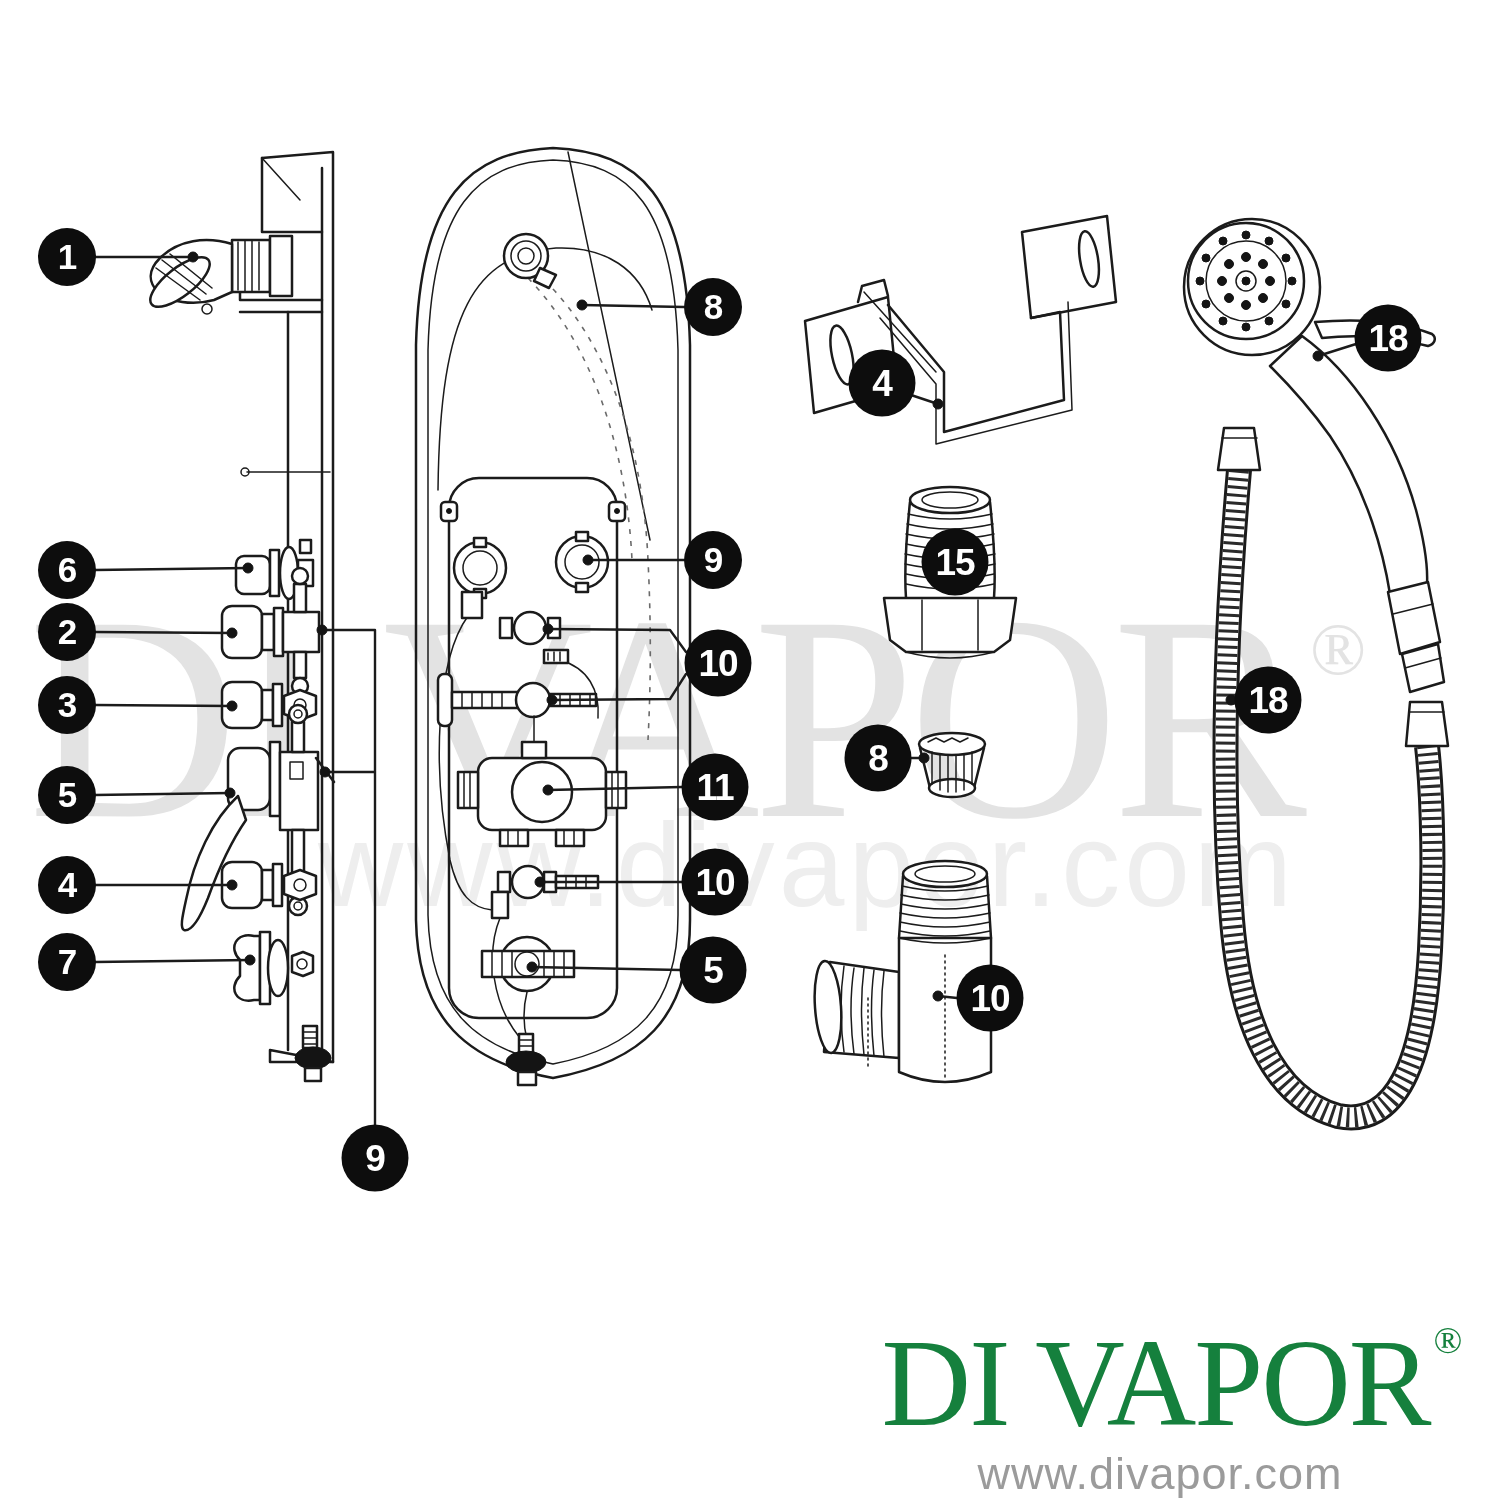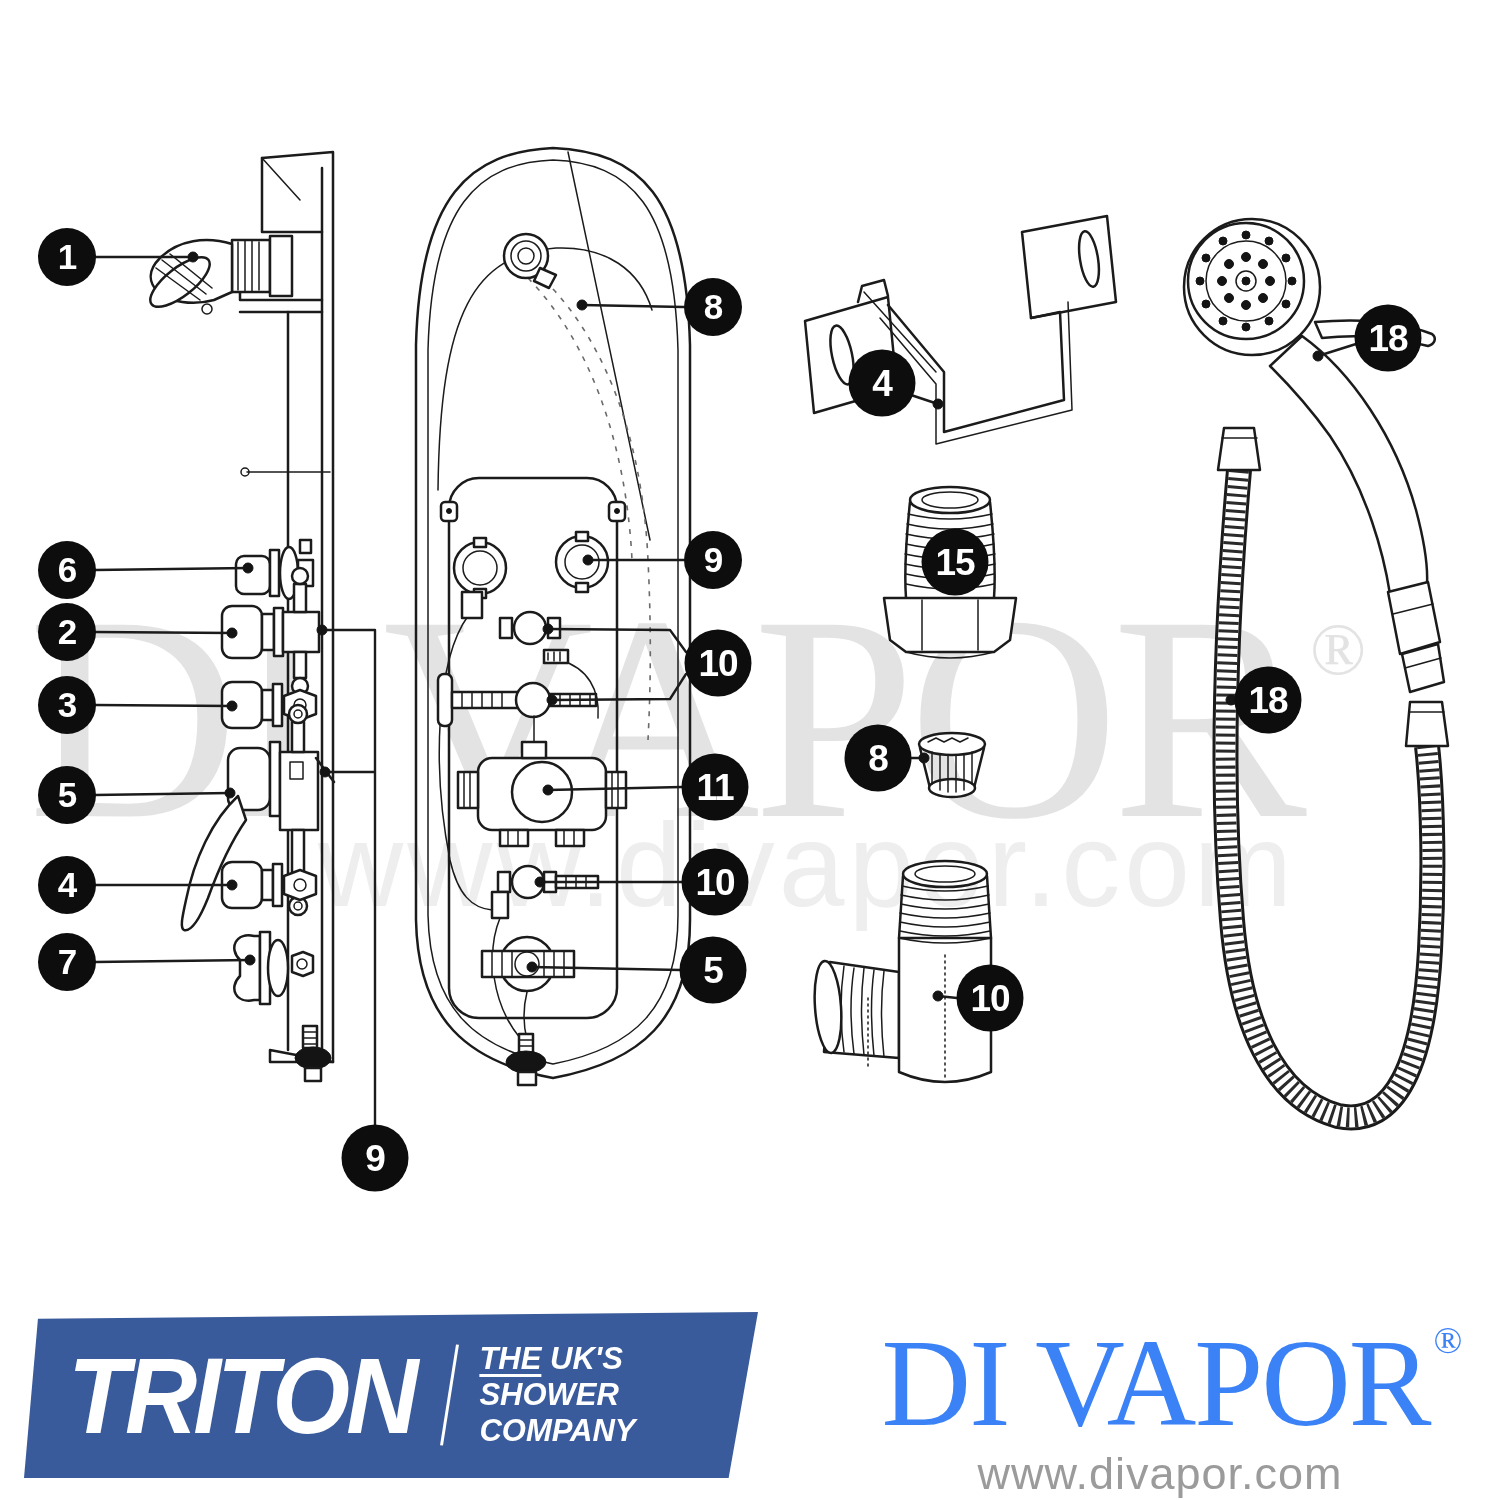--- a/index.html
+++ b/index.html
@@ -30,21 +30,21 @@
   
   .triton-badge{position:absolute;left:24px;top:1312px;width:734px;height:166px;background:#3a5b9b;
     clip-path:polygon(1.9% 4%,100% 0,96% 100%,0 100%);display:flex;align-items:center;z-index:4;}
   .triton-word{font-style:italic;font-weight:700;font-size:100px;color:#fff;margin-left:44px;
     letter-spacing:-4px;transform:scaleY(1.08);white-space:nowrap;}
   .triton-divider{width:3px;height:102px;background:#fff;transform:rotate(9deg);margin:0 28px 0 34px;flex:none;}
   .triton-tags{color:#fff;font-style:italic;font-weight:700;font-size:31px;line-height:36px;white-space:nowrap;}
   .triton-tags .u{text-decoration:underline;text-underline-offset:5px;}
 
   
-  .divapor-logo{position:absolute;left:840px;top:1322px;width:660px;text-align:center;color:#3b82f6;
+  .divapor-logo{position:absolute;left:840px;top:1322px;width:660px;text-align:center;color:#15803d;
     font-family:"Liberation Serif",serif;font-size:124px;line-height:1;letter-spacing:-2px;white-space:nowrap;z-index:4;}
   .divapor-reg{font-size:38px;position:relative;top:-72px;left:4px;letter-spacing:0;}
   .divapor-url{position:absolute;left:840px;top:1448px;width:640px;text-align:center;color:#9b9b9b;
     font-size:45px;letter-spacing:1px;z-index:4;}
 </style>
 </head>
 <body>
 
 <div class="stage">
 
@@ -367,26 +367,17 @@
   <div class="callout c2" style="left:715px;top:787px">11</div>
   <div class="callout c2" style="left:715px;top:882px">10</div>
   <div class="callout c2" style="left:713px;top:970px">5</div>
   <div class="callout c2" style="left:882px;top:383px">4</div>
   <div class="callout c2" style="left:955px;top:562px">15</div>
   <div class="callout c2" style="left:878px;top:758px">8</div>
   <div class="callout c2" style="left:990px;top:998px">10</div>
   <div class="callout c2" style="left:1388px;top:338px">18</div>
   <div class="callout c2" style="left:1268px;top:700px">18</div>
 
-  <div class="triton-badge">
-    <div class="triton-word">TRITON</div>
-    <div class="triton-divider"></div>
-    <div class="triton-tags">
-      <div><span class="u">THE</span>&nbsp;<span>UK'S</span></div>
-      <div>SHOWER</div>
-      <div>COMPANY</div>
-    </div>
-  </div>
 
   <div class="divapor-logo"><span>DI VAPOR</span><span class="divapor-reg">®</span></div>
   <div class="divapor-url">www.divapor.com</div>
 
 </div>
 
 </body></html>

